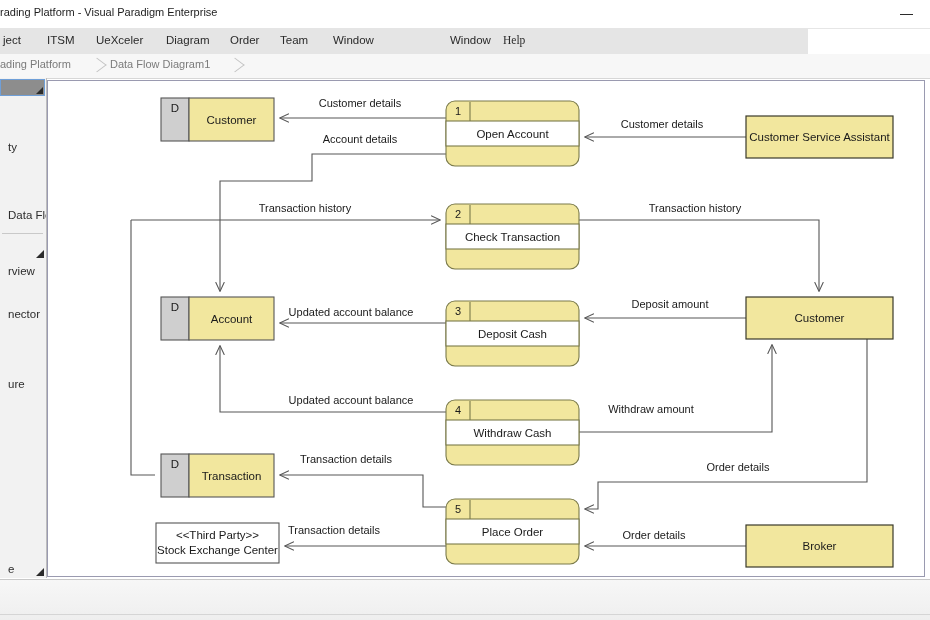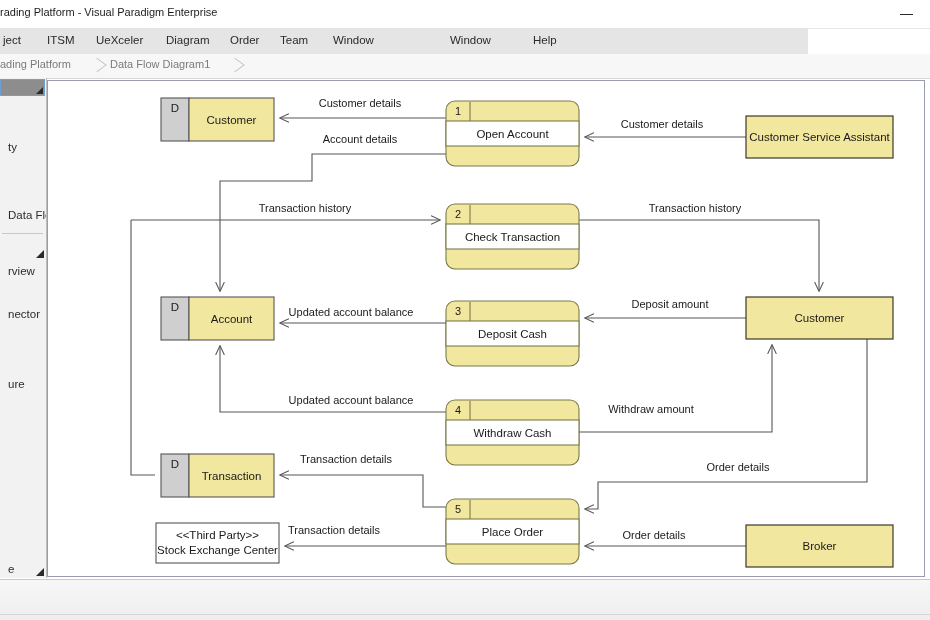--- a/index.html
+++ b/index.html
@@ -203,21 +203,21 @@
   <div class="menubar" id="menubar">
       <div class="menu-item" style="left: 0px;">ject</div>
       <div class="menu-item" style="left: 44px;">ITSM</div>
       <div class="menu-item" style="left: 93px;">UeXceler</div>
       <div class="menu-item" style="left: 163px;">Diagram</div>
       <div class="menu-item" style="left: 227px;">Order</div>
       <div class="menu-item" style="left: 277px;">Team</div>
       <div class="menu-item" style="left: 330px;">Window</div>
       <div class="menu-item" style="left: 399px; margin-top: 30px;">Modeling</div>
       <div class="menu-item" style="left: 447px; text-align: center;">Window</div>
-      <div class="menu-item" style="left: 530px;">Help</div>
+      <div class="menu-item" style="left: 500px; font-family: Liberation Serif, serif;">Help</div>
     </div>
 
   <div class="breadcrumbbar" id="breadcrumbbar">
       <div class="crumb" style="left: 0px;">ading Platform</div>
       <div class="crumb" style="left: 110px;">Data Flow Diagram1</div>
       <div class="crumb-sep" style="left: 93px;"></div>
       <div class="crumb-sep" style="left: 231px;"></div>
     </div>
 
   <div class="palette" id="palette">

